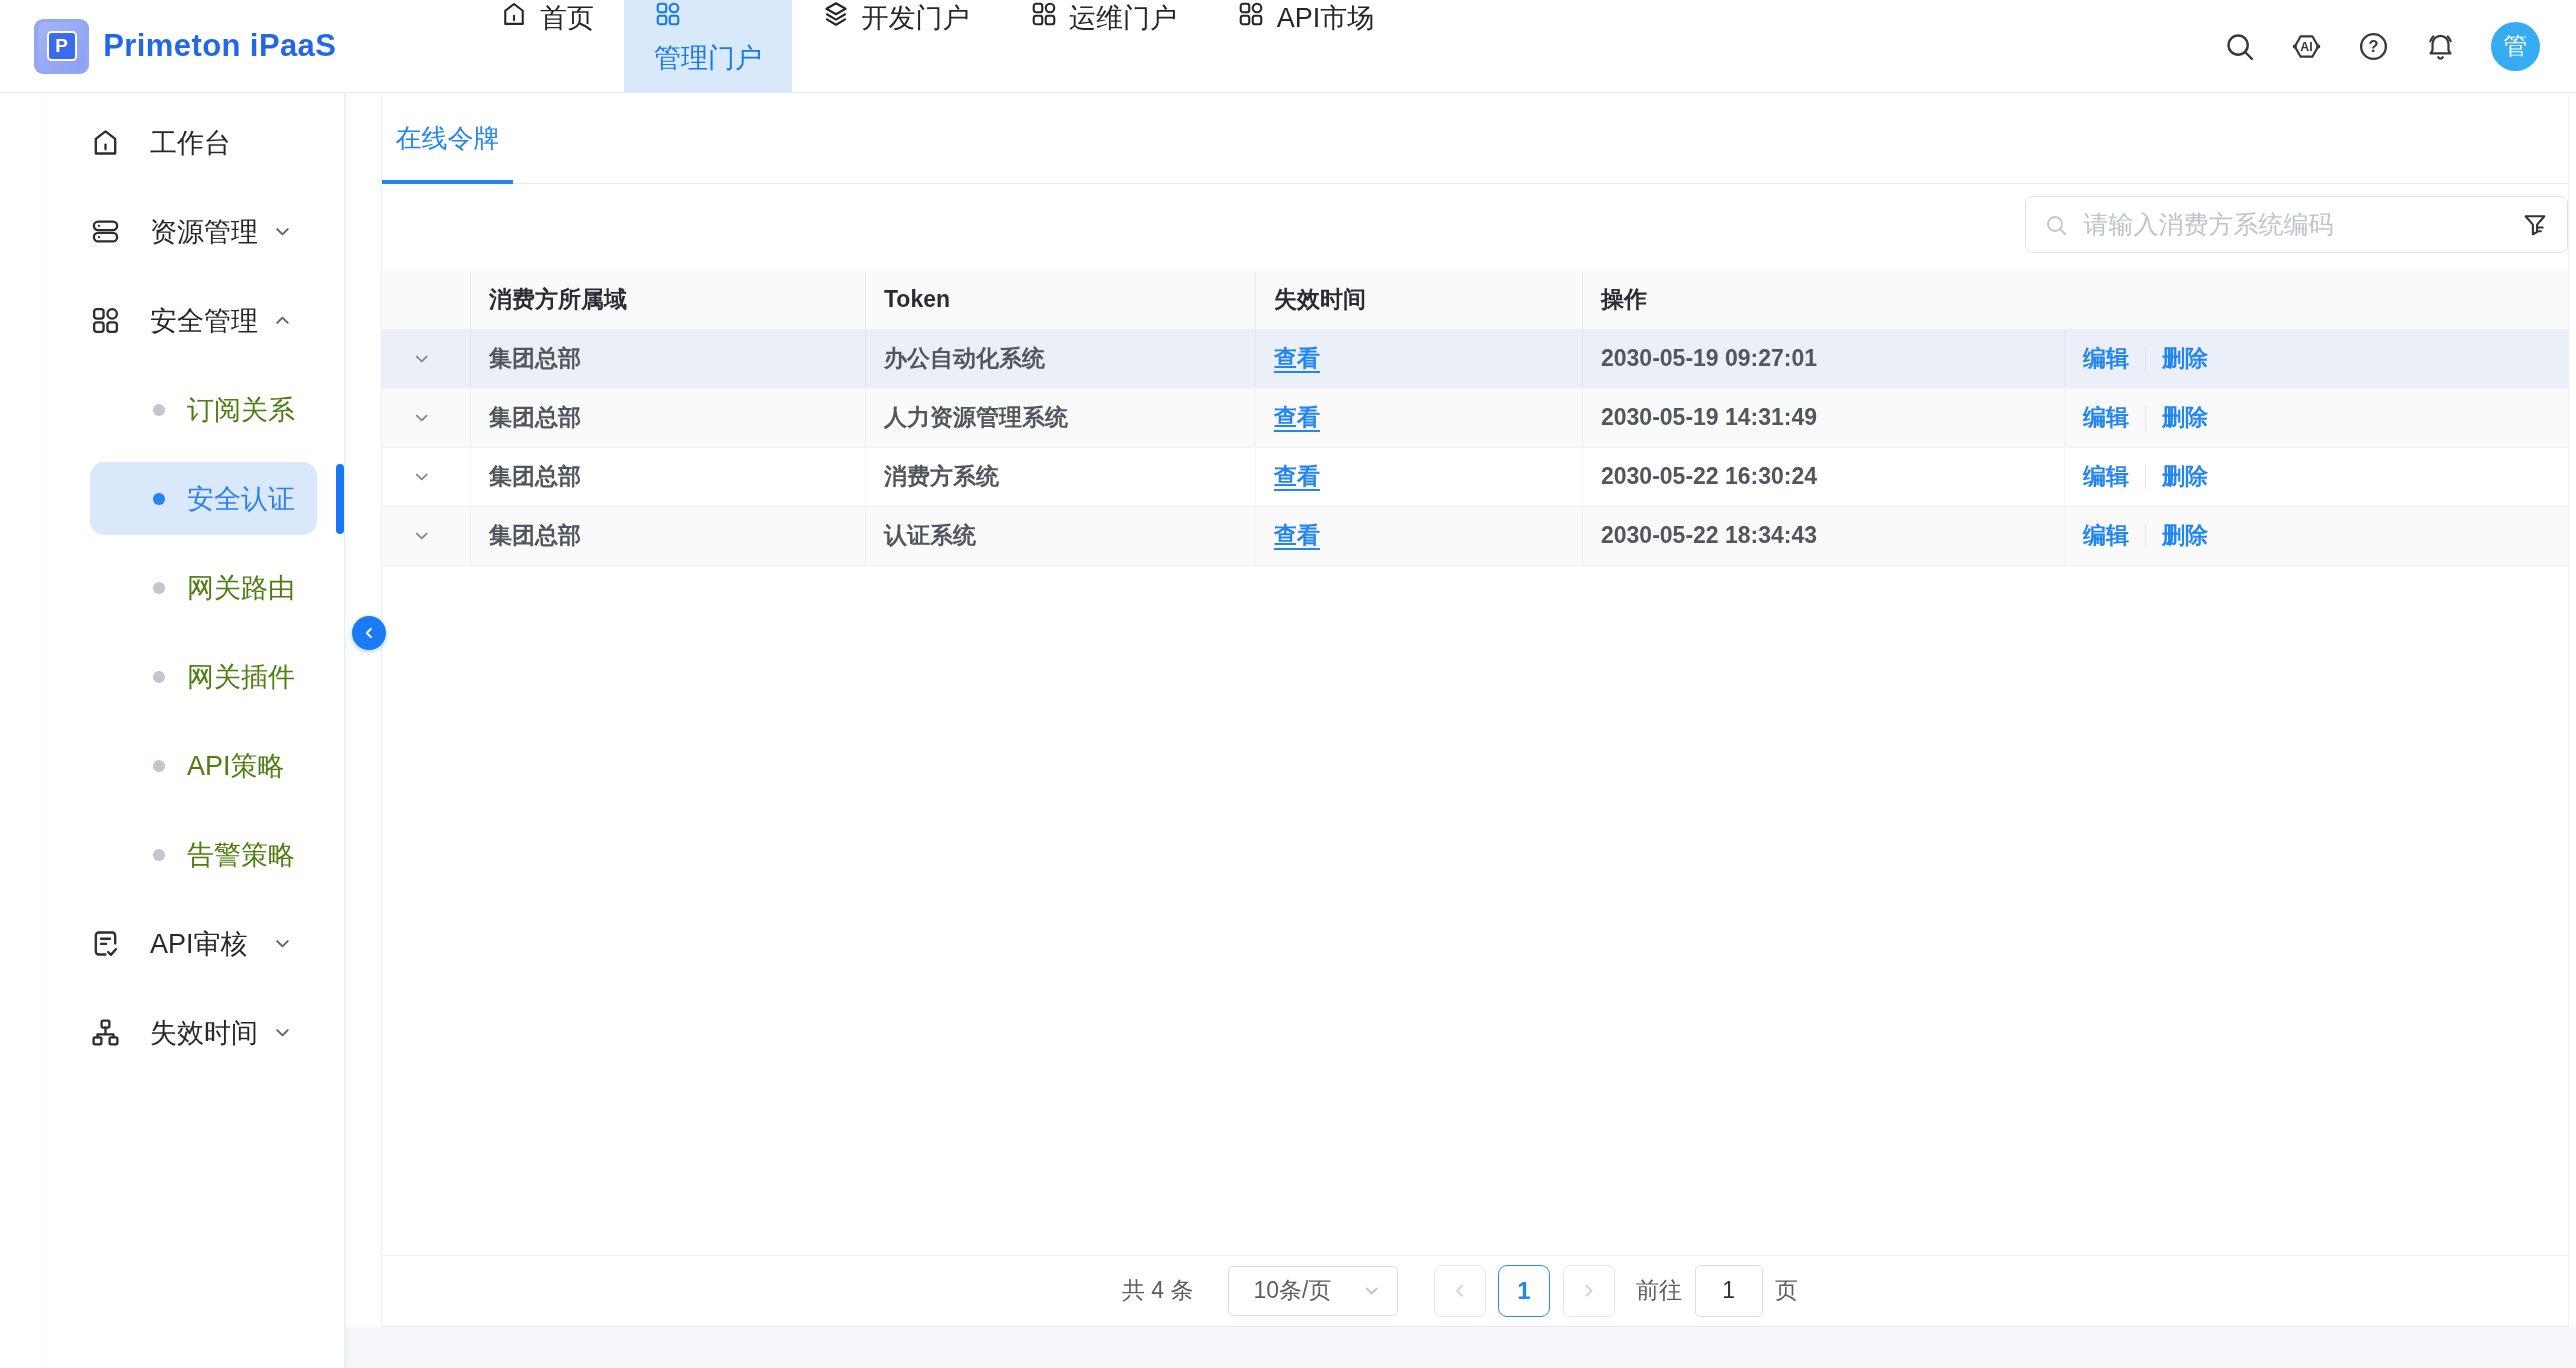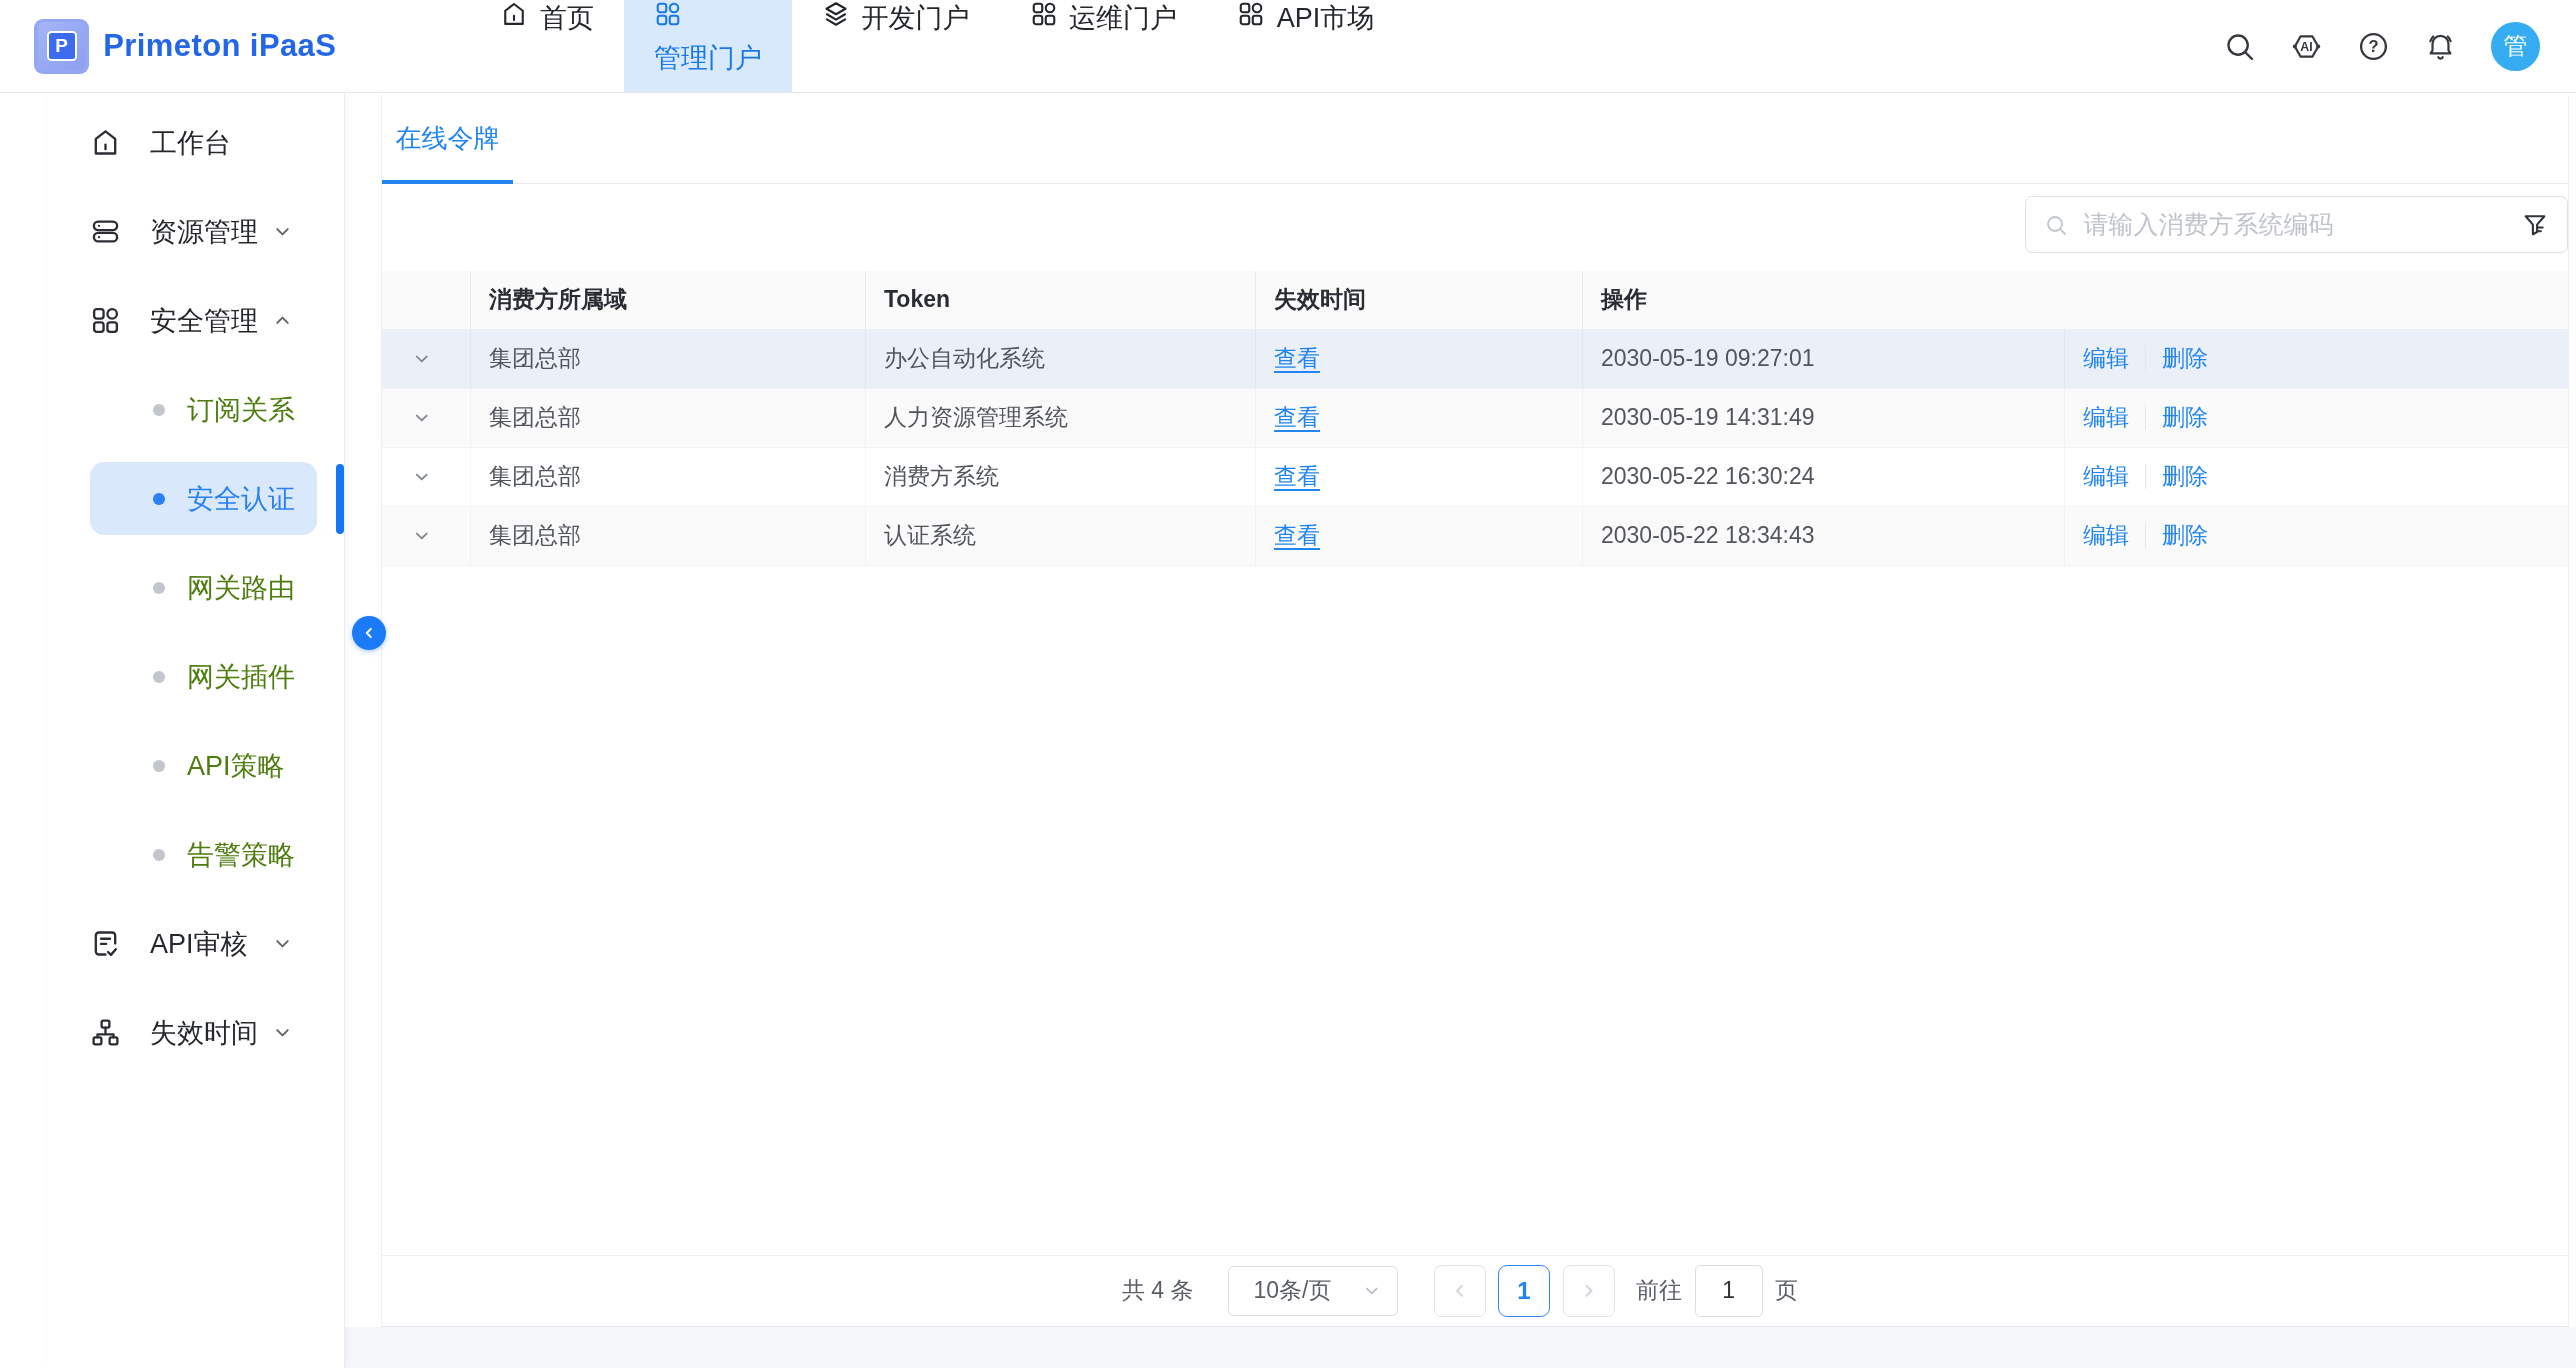--- a/index.html
+++ b/index.html
@@ -117,21 +117,21 @@
   .search-box input {
     flex:1; border:none; outline:none; font-size:25px; color:#333; min-width:0;
     font-family:inherit; background:transparent;
   }
   .search-box input::placeholder { color:#bfc3cb; }
   .search-box svg.filt { width:28px; height:28px; color:#303338; flex-shrink:0; cursor:pointer; }
 
   
   .trow {
     display:grid; grid-template-columns:89px 395px 390px 327px 482px 1fr;
-    height:59px; flex-shrink:0;
+    height:59px; flex-shrink:0;font-weight:bold;
   }
   .cell { display:flex; align-items:center; height:100%; padding-left:18px; overflow:hidden; white-space:nowrap; }
   .thead { background:#fafafb; font-size:23px; font-weight:600; color:#292d33; border-bottom:0.9px solid #edeff3; }
   .thead .cell { border-right:0.9px solid #e8eaee; }
   .thead .cell:last-child { border-right:none; }
   .tbody-row { font-size:23px; color:#51555c; border-bottom:0.9px solid #f0f2f5; }
   .tbody-row .cell { border-right:0.9px solid rgba(0,0,0,0.035); }
   .tbody-row .cell:last-child { border-right:none; }
   .r0 { background:#ebeff7; }
   .r1 { background:#fafafb; }

